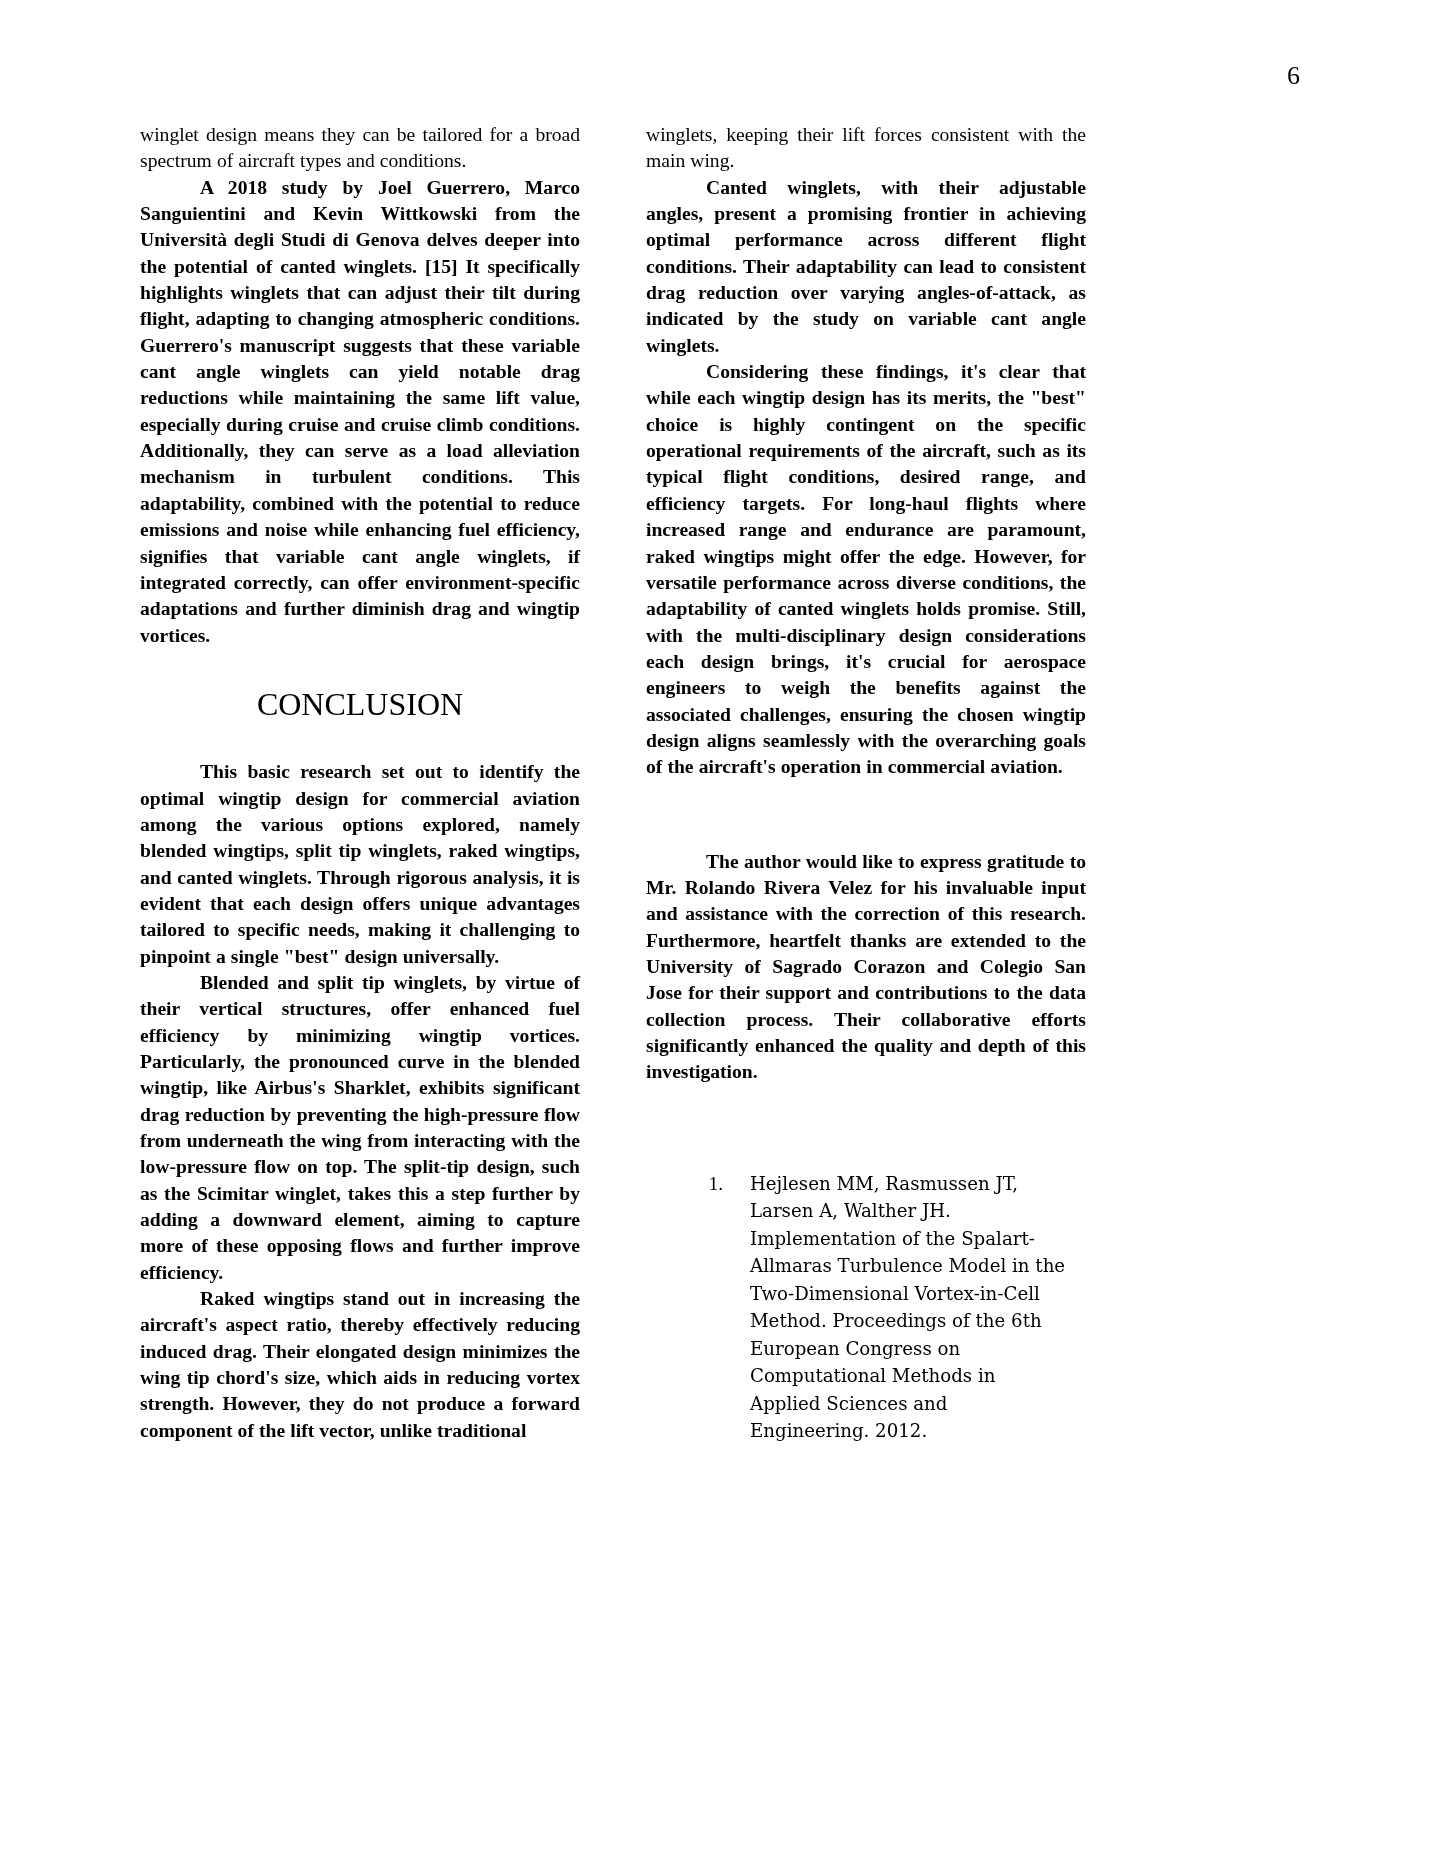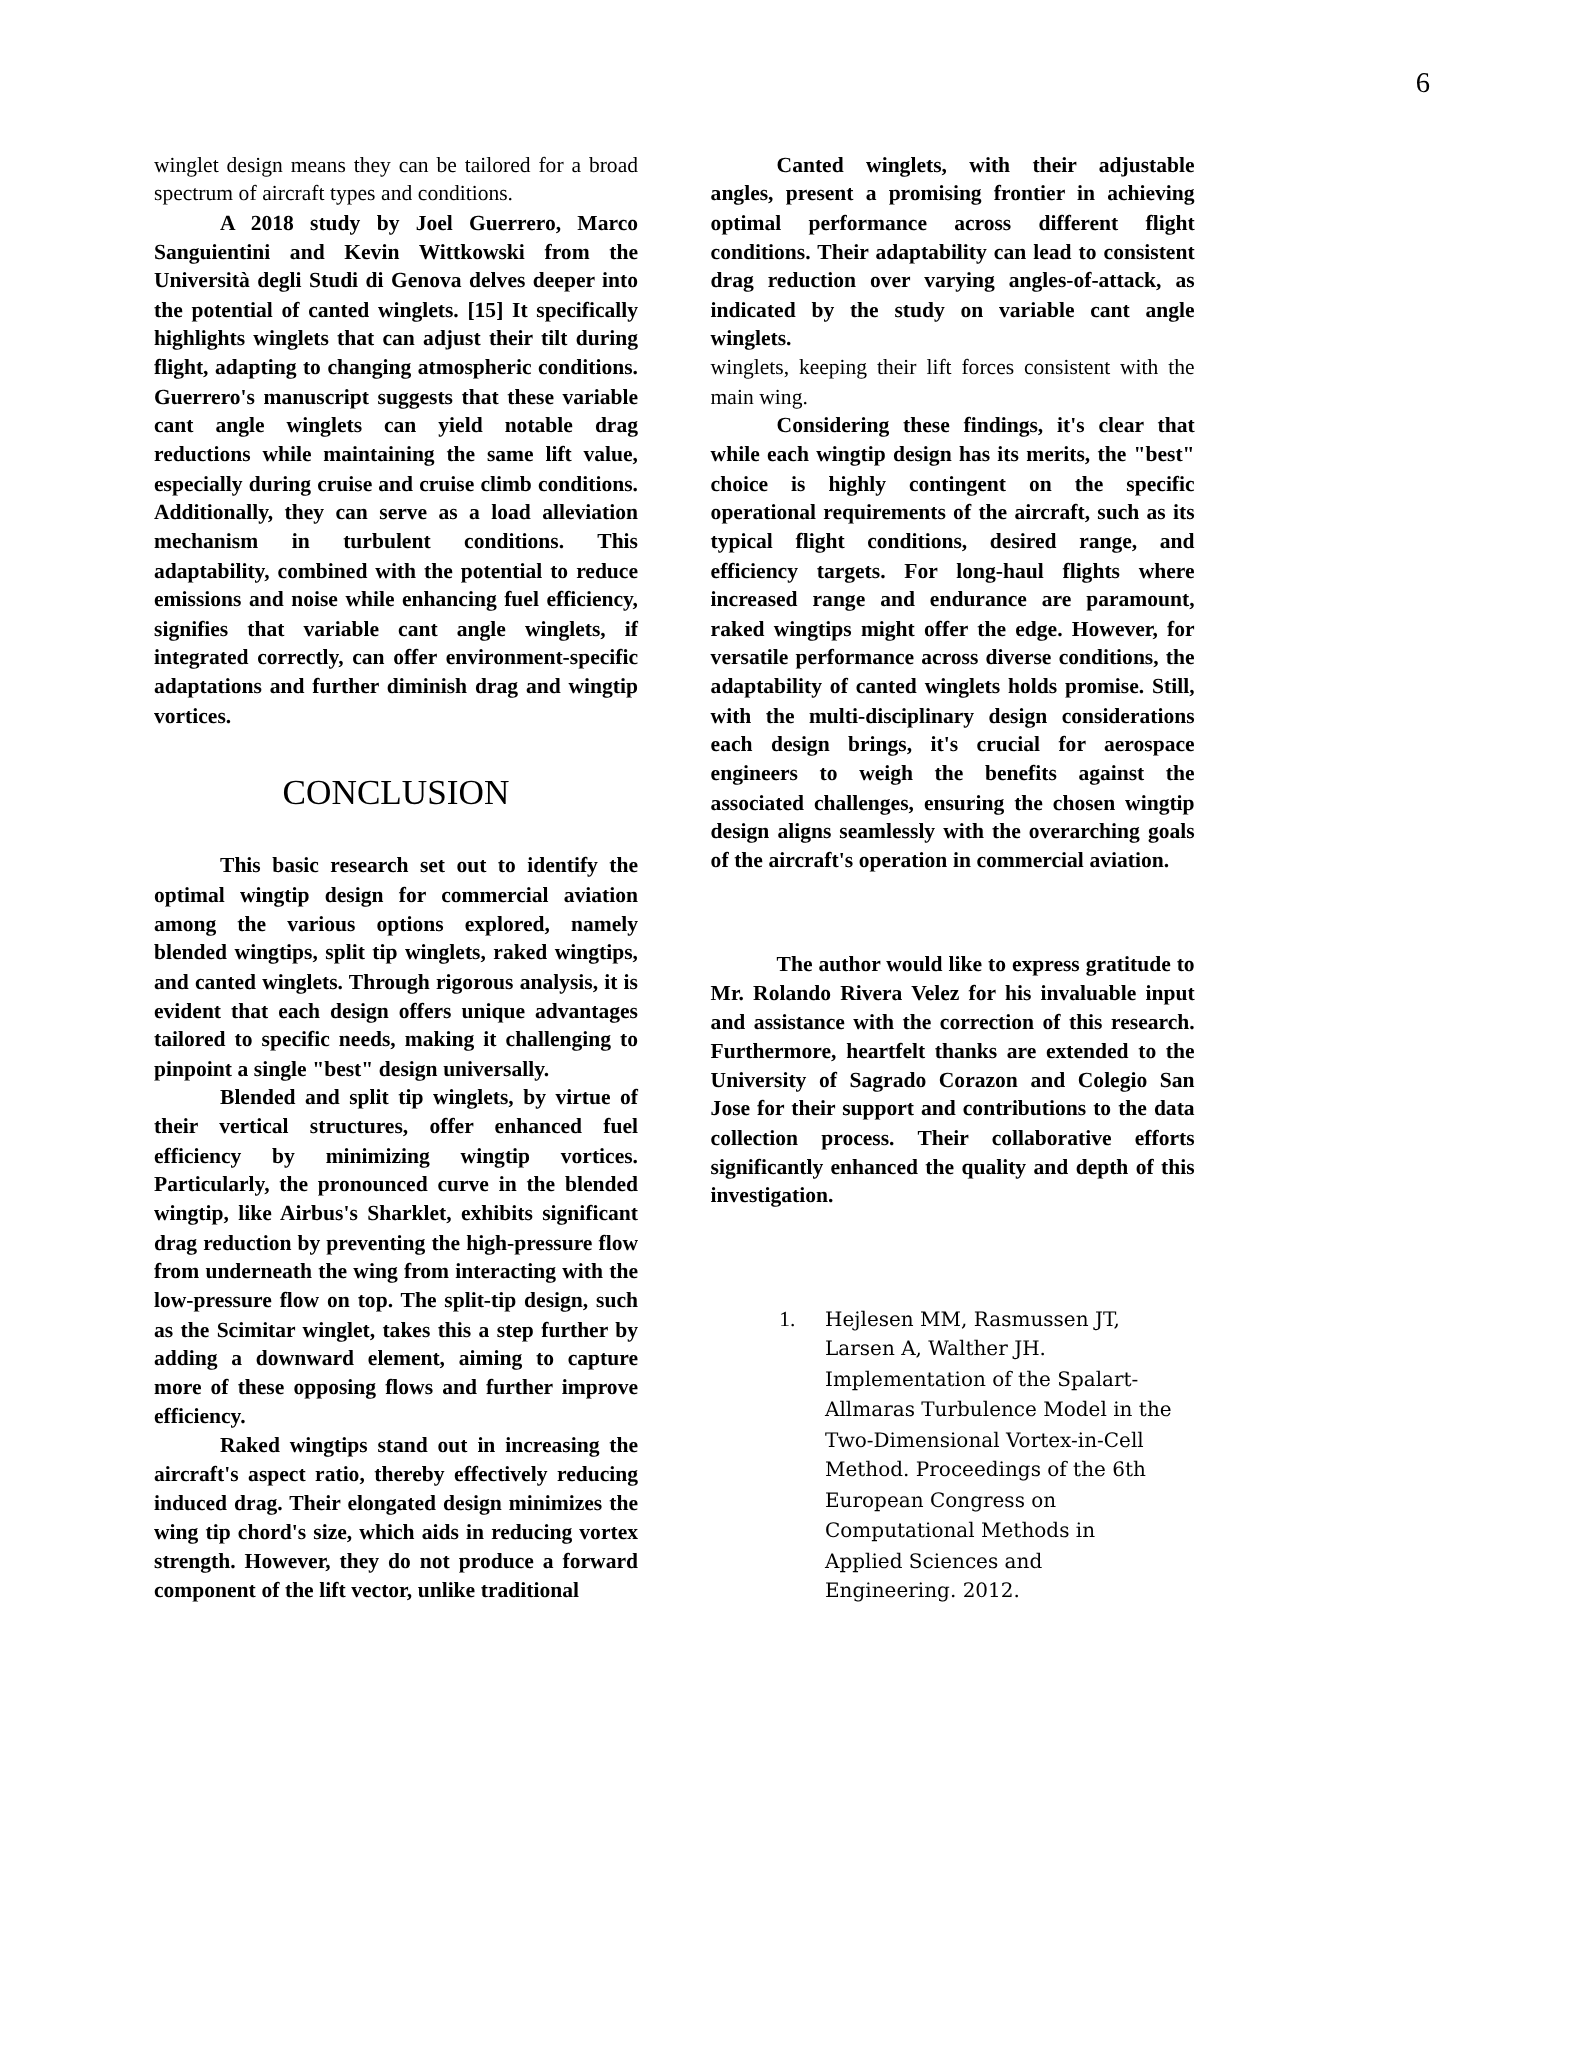--- a/index.html
+++ b/index.html
@@ -26,21 +26,21 @@
   .page-number {
     position: absolute;
     top: 63px;
     right: 145px;
     font-size: 26px;
     line-height: 1;
     font-family: "Liberation Serif", "DejaVu Serif", serif;
   }
   .columns {
     position: absolute;
-    top: 138px;
+    top: 122px;
     left: 140px;
     width: 1160px;
     display: flex;
     gap: 66px;
   }
   .col {
     width: 440px;
     flex: 0 0 440px;
   }
   p.body {
@@ -112,22 +112,22 @@
       <div class="gap-after-head"></div>
 
       <p class="body indent">This basic research set out to identify the optimal wingtip design for commercial aviation among the various options explored, namely blended wingtips, split tip winglets, raked wingtips, and canted winglets. Through rigorous analysis, it is evident that each design offers unique advantages tailored to specific needs, making it challenging to pinpoint a single "best" design universally.</p>
       <p class="body indent">Blended and split tip winglets, by virtue of their vertical structures, offer enhanced fuel efficiency by minimizing wingtip vortices. Particularly, the pronounced curve in the blended wingtip, like Airbus's Sharklet, exhibits significant drag reduction by preventing the high-pressure flow from underneath the wing from interacting with the low-pressure flow on top. The split-tip design, such as the Scimitar winglet, takes this a step further by adding a downward element, aiming to capture more of these opposing flows and further improve efficiency.</p>
       <p class="body indent">Raked wingtips stand out in increasing the aircraft's aspect ratio, thereby effectively reducing induced drag. Their elongated design minimizes the wing tip chord's size, which aids in reducing vortex strength. However, they do not produce a forward component of the lift vector, unlike traditional</p>
 
     </div>
 
     <div class="col">
 
+      <p class="body">winglets, keeping their lift forces consistent with the main wing.</p>
       <p class="body indent">Canted winglets, with their adjustable angles, present a promising frontier in achieving optimal performance across different flight conditions. Their adaptability can lead to consistent drag reduction over varying angles-of-attack, as indicated by the study on variable cant angle winglets.</p>
-      <p class="body">winglets, keeping their lift forces consistent with the main wing.</p>
       <p class="body indent">Considering these findings, it's clear that while each wingtip design has its merits, the "best" choice is highly contingent on the specific operational requirements of the aircraft, such as its typical flight conditions, desired range, and efficiency targets. For long-haul flights where increased range and endurance are paramount, raked wingtips might offer the edge. However, for versatile performance across diverse conditions, the adaptability of canted winglets holds promise. Still, with the multi-disciplinary design considerations each design brings, it's crucial for aerospace engineers to weigh the benefits against the associated challenges, ensuring the chosen wingtip design aligns seamlessly with the overarching goals of the aircraft's operation in commercial aviation.</p>
 
       <div class="gap-before-head-small"></div>
       <div class="gap-after-head-small"></div>
 
       <p class="body indent">The author would like to express gratitude to Mr. Rolando Rivera Velez for his invaluable input and assistance with the correction of this research. Furthermore, heartfelt thanks are extended to the University of Sagrado Corazon and Colegio San Jose for their support and contributions to the data collection process. Their collaborative efforts significantly enhanced the quality and depth of this investigation.</p>
 
       <div class="gap-before-head-small"></div>
       <div class="gap-after-head-small"></div>
 

